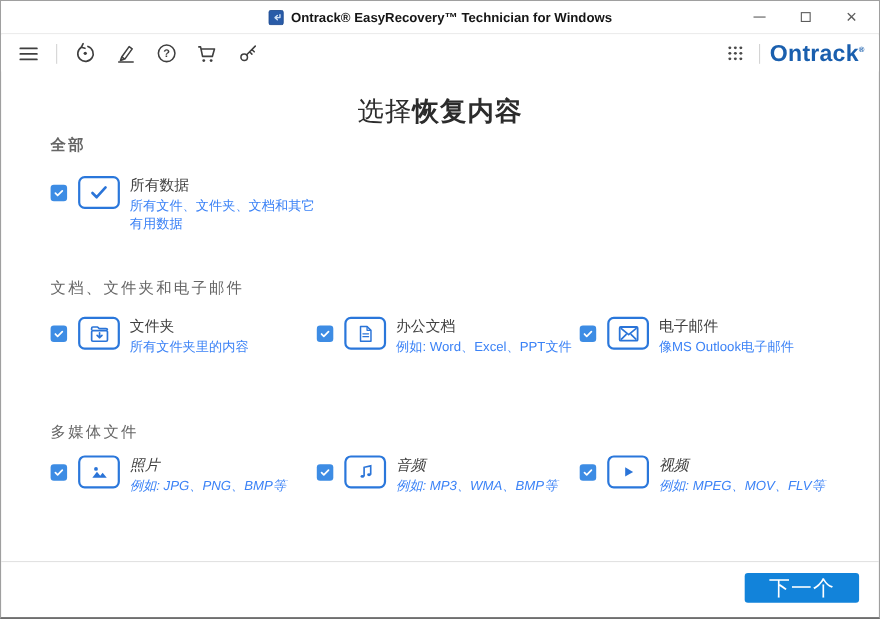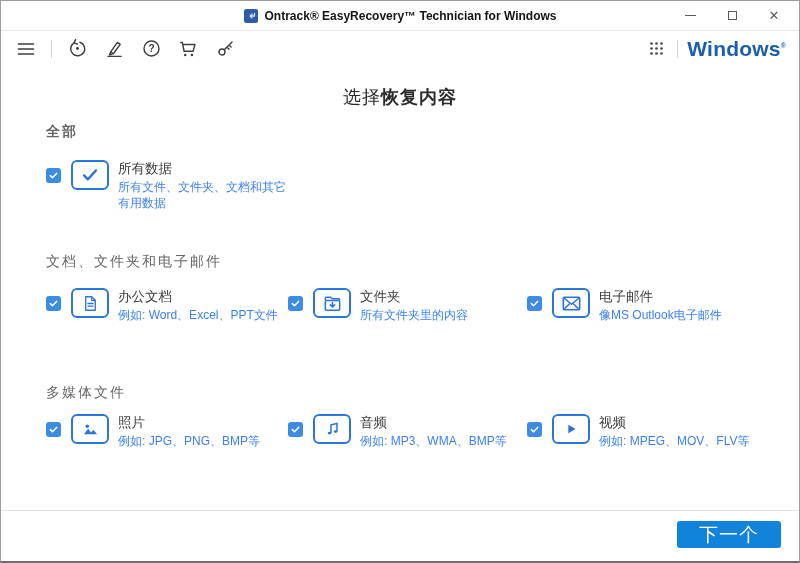--- a/index.html
+++ b/index.html
@@ -32,33 +32,33 @@
   }
   .tb-left{ display:flex; align-items:center; gap:13px; }
   .tb-sep{ width:1px; height:18px; background:#d4d4d4; }
   .tb-icon{ display:flex; align-items:center; justify-content:center; width:24px; height:24px; }
   .tb-right{ margin-left:auto; display:flex; align-items:center; gap:9px; }
   .brand{ font-size:21px; font-weight:600; color:#1a5fae; letter-spacing:.2px; line-height:1; }
   .brand sup{ font-size:7px; vertical-align:super; }
 
   
   .heading{ position:absolute; top:84px; left:0; right:0; text-align:center;
-            font-size:18px; color:#2c2c2c; letter-spacing:1px; }
+            font-size:24px; color:#2c2c2c; letter-spacing:1px; }
   .heading b{ font-weight:700; }
 
   
   .sec-label{ position:absolute; left:45px; font-size:14px; color:#666; letter-spacing:2px; }
   #sec1-label{ top:122px;font-weight:bold; }
   #sec2-label{ top:252px; }
   #sec3-label{ top:383px; }
 
   .items{ position:absolute; left:45px; display:grid; grid-template-columns:242px 239px 250px; }
   #sec1-items{ top:159px; }
   #sec2-items{ top:287px; }
-  #sec3-items{ top:413px; }
+  #sec3-items{ top:413px;font-style:italic; }
 
   .item{ display:flex; align-items:flex-start; }
   .checkbox{
     width:15px; height:15px; margin-top:8px; flex:none;
     background:#3d8ce4; border-radius:3px;
     display:flex; align-items:center; justify-content:center;
   }
   .tile{
     width:38px; height:30px; margin:0 9px 0 10px; flex:none;
     border:2px solid #2a77db; border-radius:6px; background:#fff;
@@ -154,21 +154,21 @@
             <circle cx="15" cy="3" r="1.6" fill="#4a4a4a"></circle>
           <circle cx="3" cy="9" r="1.6" fill="#4a4a4a"></circle>
             <circle cx="9" cy="9" r="1.6" fill="#4a4a4a"></circle>
             <circle cx="15" cy="9" r="1.6" fill="#4a4a4a"></circle>
           <circle cx="3" cy="15" r="1.6" fill="#4a4a4a"></circle>
             <circle cx="9" cy="15" r="1.6" fill="#4a4a4a"></circle>
             <circle cx="15" cy="15" r="1.6" fill="#4a4a4a"></circle>
         </svg>
       </span>
       <span class="tb-sep"></span>
-      <span class="brand"><span>Windows</span><sup>®</sup></span>
+      <span class="brand"><span>Ontrack</span><sup>®</sup></span>
     </div>
   </div>
 
   <div class="heading"><span>选择</span><b>恢复内容</b></div>
 
   <div class="sec-label" id="sec1-label">全部</div>
   <div class="items" id="sec1-items">
     <div class="item">
       <span class="checkbox">
         <svg width="11" height="11" viewBox="0 0 14 14">
@@ -182,20 +182,38 @@
       </span>
       <div class="txt">
         <div class="item-title">所有数据</div>
         <div class="item-desc w200">所有文件、文件夹、文档和其它有用数据</div>
       </div>
     </div>
   </div>
 
   <div class="sec-label" id="sec2-label">文档、文件夹和电子邮件</div>
   <div class="items" id="sec2-items">
+    <div class="item">
+      <span class="checkbox">
+        <svg width="11" height="11" viewBox="0 0 14 14">
+            <path d="M3 7.2 l2.6 2.6 L11 4.4" stroke="#fff" stroke-width="2" fill="none" stroke-linecap="round" stroke-linejoin="round"></path>
+          </svg>
+      </span>
+      <span class="tile">
+        <svg width="23" height="23" viewBox="0 0 24 24">
+          <path d="M4.5 8.3 V6.6 c0-.6.5-1.1 1.1-1.1 h4.5 l1.6 1.6 h6.5 c.7 0 1.3.5 1.3 1.2" stroke="#2a74d8" stroke-width="1.6" fill="none" stroke-linejoin="round"></path>
+          <rect x="4.5" y="8.9" width="15" height="10.1" rx="1.2" stroke="#2a74d8" stroke-width="1.6" fill="none"></rect>
+          <path d="M12 11 v4.6 M9.7 13.4 l2.3 2.3 2.3-2.3" stroke="#2a74d8" stroke-width="1.6" fill="none" stroke-linecap="round" stroke-linejoin="round"></path>
+        </svg>
+      </span>
+      <div class="txt">
+        <div class="item-title">文件夹</div>
+        <div class="item-desc">所有文件夹里的内容</div>
+      </div>
+    </div>
     <div class="item">
       <span class="checkbox">
         <svg width="11" height="11" viewBox="0 0 14 14">
             <path d="M3 7.2 l2.6 2.6 L11 4.4" stroke="#fff" stroke-width="2" fill="none" stroke-linecap="round" stroke-linejoin="round"></path>
           </svg>
       </span>
       <span class="tile">
         <svg width="19" height="21" viewBox="0 0 24 24">
           <path d="M6 3.5 h7.5 L18 8 v12.5 H6 z" stroke="#2a74d8" stroke-width="1.7" fill="none" stroke-linejoin="round"></path>
           <path d="M13.5 3.5 V8 H18" stroke="#2a74d8" stroke-width="1.5" fill="none" stroke-linejoin="round"></path>
@@ -208,38 +226,20 @@
       </div>
     </div>
     <div class="item">
       <span class="checkbox">
         <svg width="11" height="11" viewBox="0 0 14 14">
             <path d="M3 7.2 l2.6 2.6 L11 4.4" stroke="#fff" stroke-width="2" fill="none" stroke-linecap="round" stroke-linejoin="round"></path>
           </svg>
       </span>
       <span class="tile">
         <svg width="23" height="23" viewBox="0 0 24 24">
-          <path d="M4.5 8.3 V6.6 c0-.6.5-1.1 1.1-1.1 h4.5 l1.6 1.6 h6.5 c.7 0 1.3.5 1.3 1.2" stroke="#2a74d8" stroke-width="1.6" fill="none" stroke-linejoin="round"></path>
-          <rect x="4.5" y="8.9" width="15" height="10.1" rx="1.2" stroke="#2a74d8" stroke-width="1.6" fill="none"></rect>
-          <path d="M12 11 v4.6 M9.7 13.4 l2.3 2.3 2.3-2.3" stroke="#2a74d8" stroke-width="1.6" fill="none" stroke-linecap="round" stroke-linejoin="round"></path>
-        </svg>
-      </span>
-      <div class="txt">
-        <div class="item-title">文件夹</div>
-        <div class="item-desc">所有文件夹里的内容</div>
-      </div>
-    </div>
-    <div class="item">
-      <span class="checkbox">
-        <svg width="11" height="11" viewBox="0 0 14 14">
-            <path d="M3 7.2 l2.6 2.6 L11 4.4" stroke="#fff" stroke-width="2" fill="none" stroke-linecap="round" stroke-linejoin="round"></path>
-          </svg>
-      </span>
-      <span class="tile">
-        <svg width="23" height="23" viewBox="0 0 24 24">
           <rect x="3.5" y="5.5" width="17" height="13" rx="1" stroke="#2a74d8" stroke-width="1.7" fill="none"></rect>
           <path d="M4.5 6.5 L12 12.8 19.5 6.5 M4.7 17.5 L10 12.3 M19.3 17.5 L14 12.3" stroke="#2a74d8" stroke-width="1.6" fill="none" stroke-linejoin="round"></path>
         </svg>
       </span>
       <div class="txt">
         <div class="item-title">电子邮件</div>
         <div class="item-desc">像MS Outlook电子邮件</div>
       </div>
     </div>
   </div>

